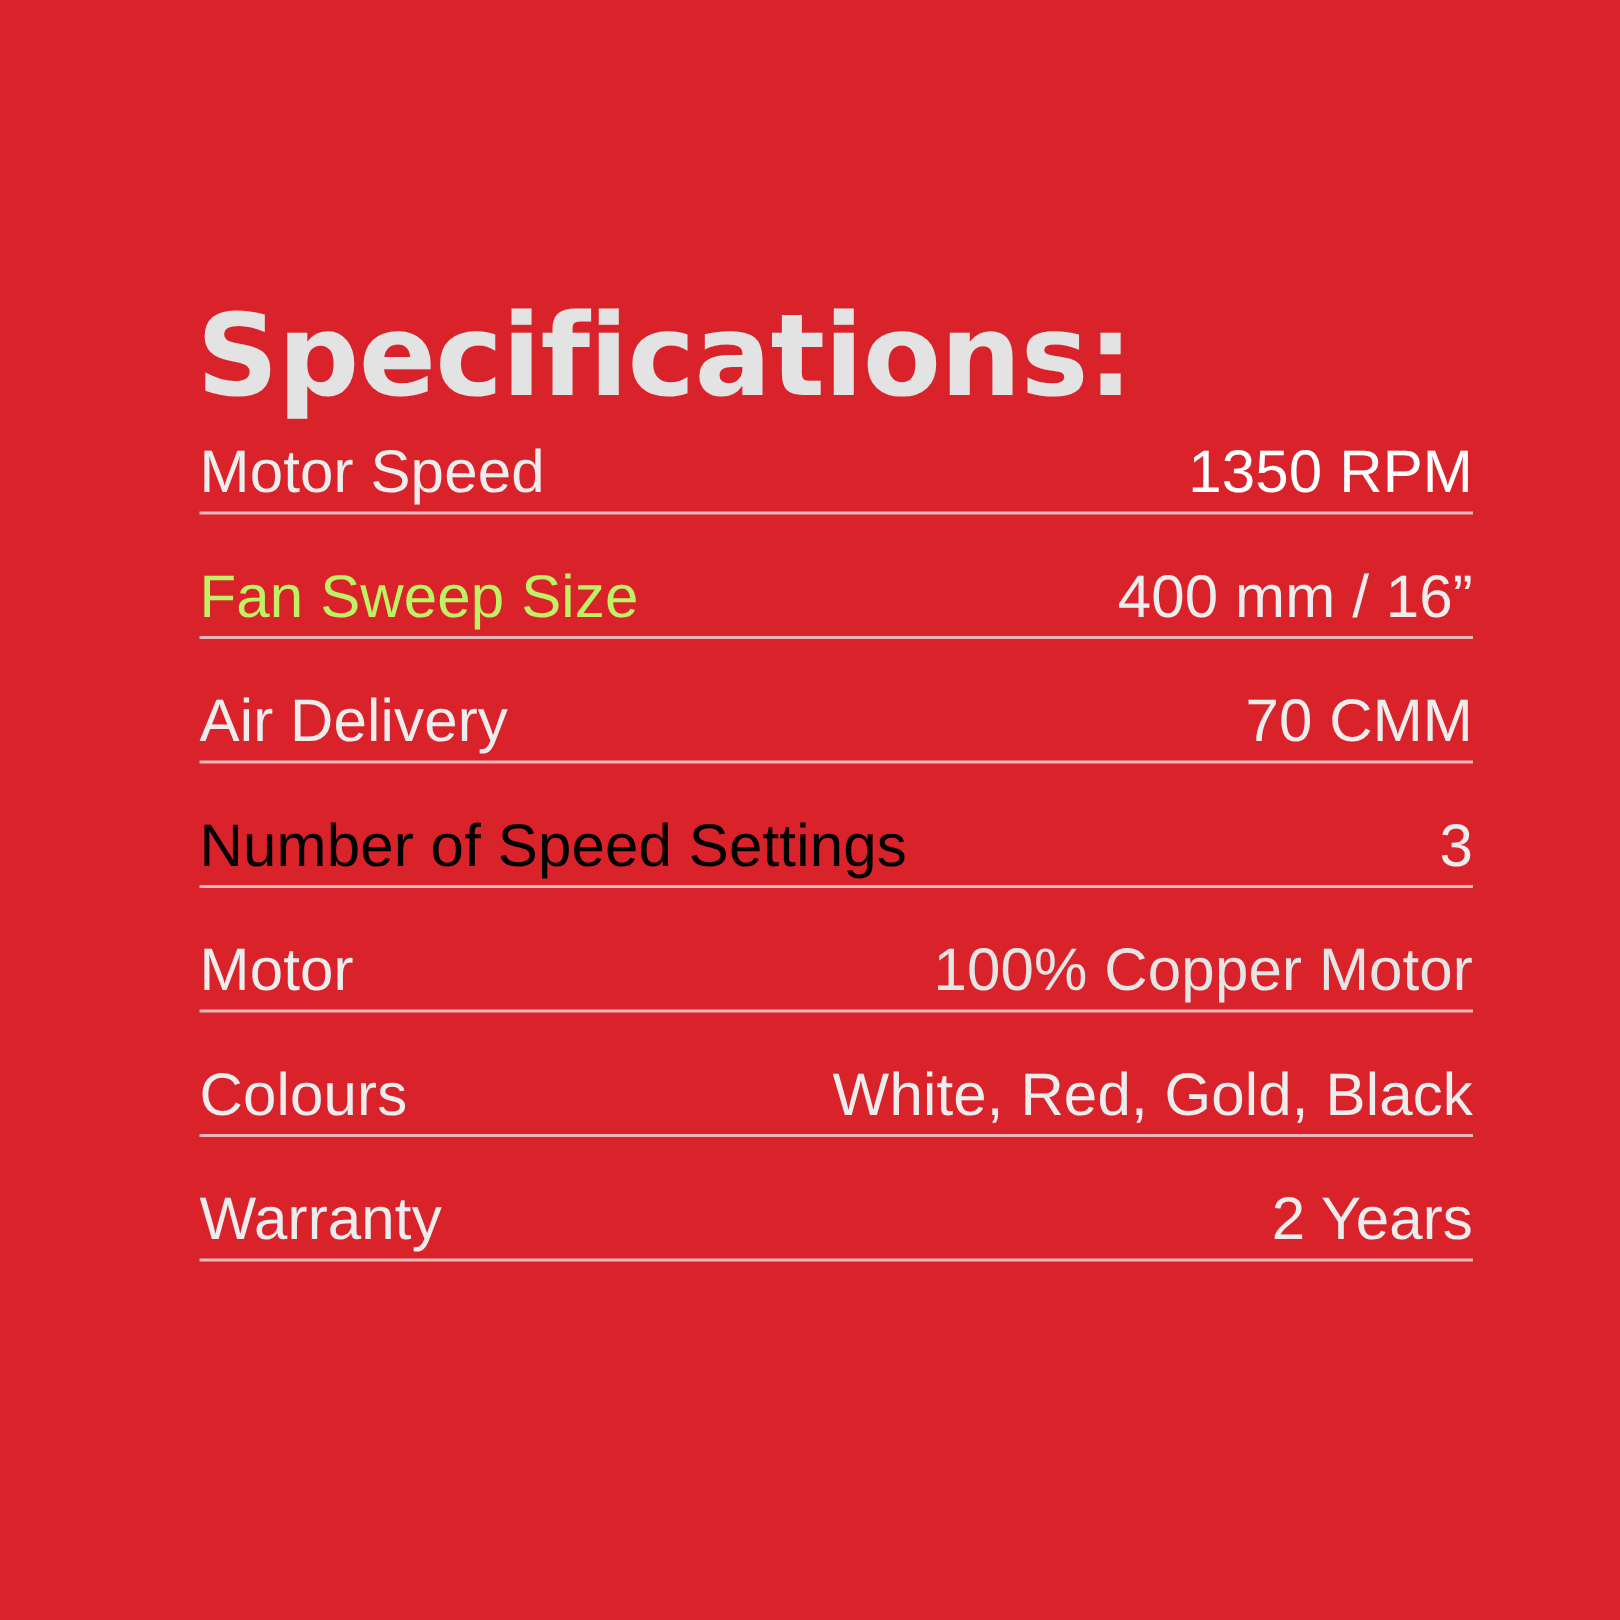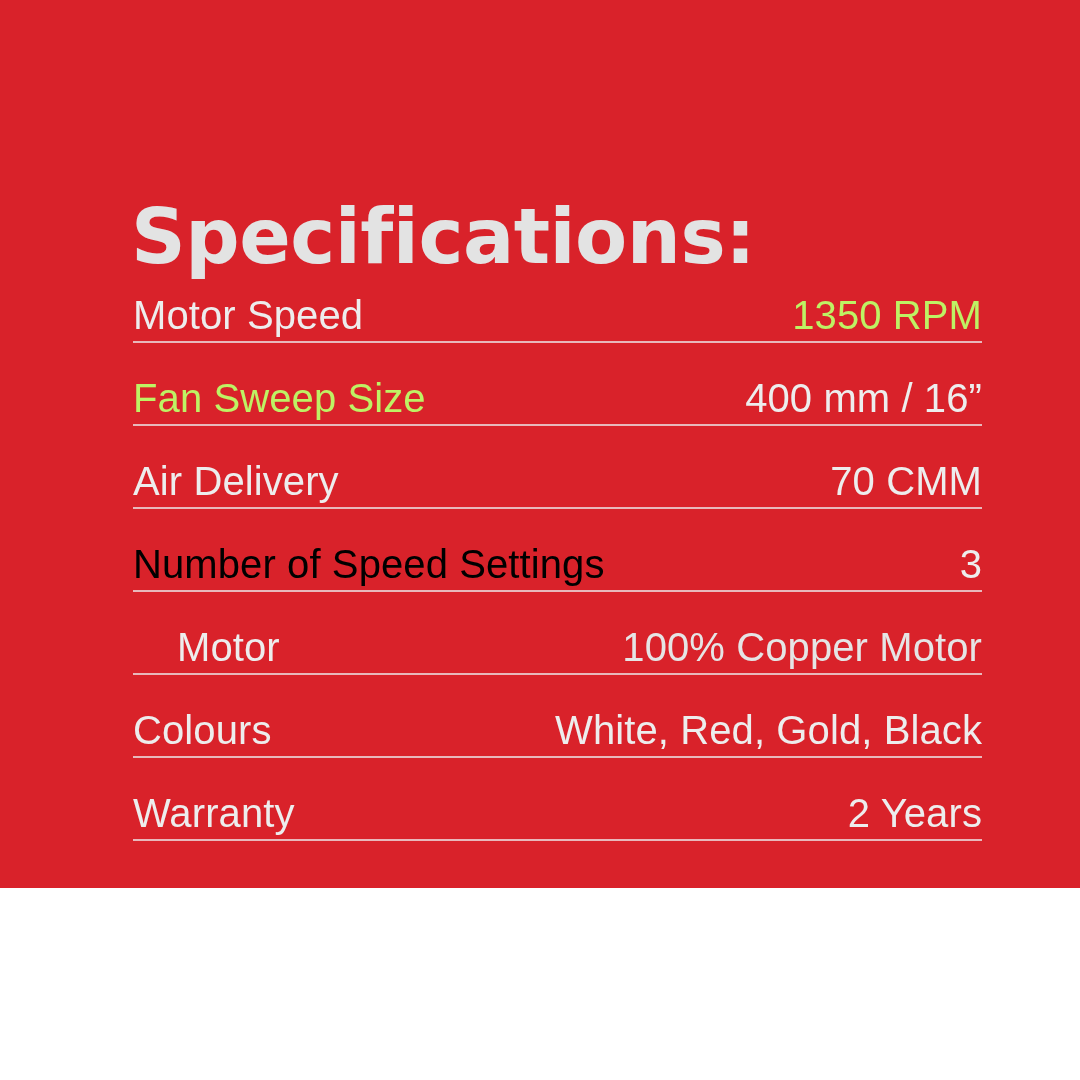--- a/index.html
+++ b/index.html
@@ -4,21 +4,21 @@
 <title>Specifications</title>
 <style>
   html, body {
     margin: 0;
     padding: 0;
     background: #ffffff;
   }
   #canvas {
     position: relative;
     width: 1080px;
-    height: 888px;
+    height: 1080px;
     overflow: hidden;
     background: #D9222A;
     font-family: "Liberation Sans", "DejaVu Sans", sans-serif;
     -webkit-font-smoothing: antialiased;
   }
 
   
   .spec-title {
     position: absolute;
     left: 131px;
@@ -81,36 +81,36 @@
 <body>
 
 <div id="canvas" style="background: rgb(217, 34, 42);">
 
   <h1 class="spec-title" style="color: rgb(227, 227, 227);">Specifications:</h1>
 
   <div class="spec-table">
 
   <div class="spec-row">
         <span class="spec-label" style="color: rgb(237, 237, 237);">Motor Speed</span>
-        <span class="spec-value" style="color: #bef264;">1350 RPM</span>
+        <span class="spec-value" style="color: #ffffff;">1350 RPM</span>
       </div>
       <div class="spec-row">
         <span class="spec-label" style="color: #bef264;">Fan Sweep Size</span>
         <span class="spec-value" style="color: rgb(237, 237, 237);">400 mm / 16”</span>
       </div>
       <div class="spec-row">
         <span class="spec-label" style="color: rgb(237, 237, 237);">Air Delivery</span>
         <span class="spec-value" style="color: rgb(237, 237, 237);">70 CMM</span>
       </div>
       <div class="spec-row">
         <span class="spec-label" style="color: #000000;">Number of Speed Settings</span>
         <span class="spec-value" style="color: rgb(237, 237, 237);">3</span>
       </div>
       <div class="spec-row">
-        <span class="spec-label" style="color: rgb(237, 237, 237); margin-left: 44px;">Motor</span>
+        <span class="spec-label" style="color: rgb(237, 237, 237);">Motor</span>
         <span class="spec-value" style="color: #e5e5e5;">100% Copper Motor</span>
       </div>
       <div class="spec-row">
         <span class="spec-label" style="color: rgb(237, 237, 237);">Colours</span>
         <span class="spec-value" style="color: rgb(237, 237, 237);">White, Red, Gold, Black</span>
       </div>
       <div class="spec-row">
         <span class="spec-label" style="color: rgb(237, 237, 237);">Warranty</span>
         <span class="spec-value" style="color: rgb(237, 237, 237);">2 Years</span>
       </div>

